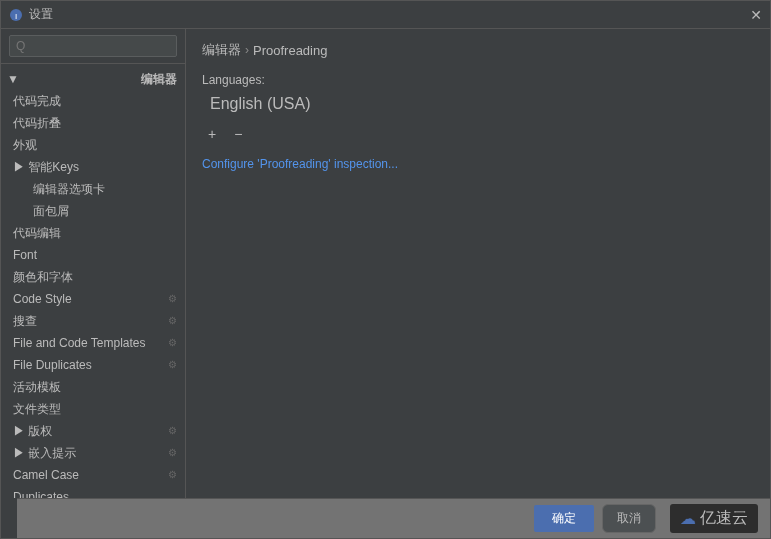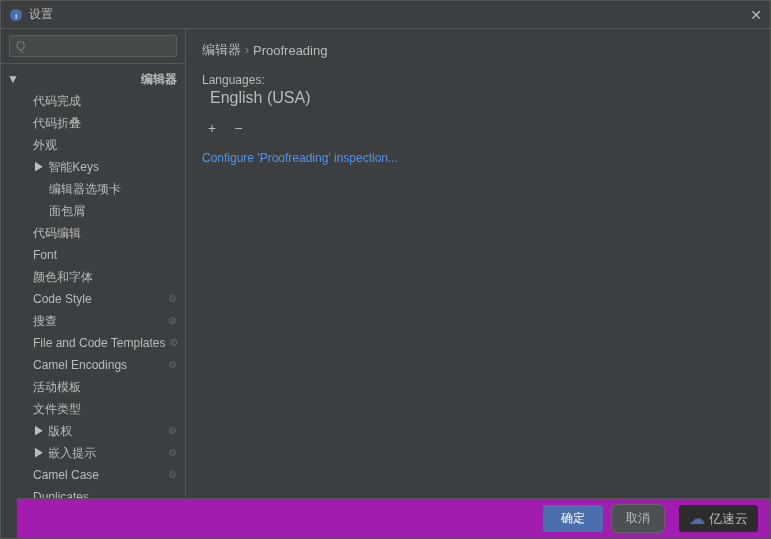--- a/index.html
+++ b/index.html
@@ -95,25 +95,24 @@
       display: flex;
       align-items: center;
       justify-content: space-between;
     }
     .tree-item.group {
       font-weight: bold;
       color: #bbbbbb;
       padding-left: 6px;
     }
     .tree-item.indent1 {
-      padding-left: 32px;
+      padding-left: 12px;
     }
     .tree-item.indent2 {
       padding-left: 32px;
-      margin-left: 16px;
     }
     .tree-item .gear-icon {
       color: #666;
       font-size: 10px;
       margin-left: 4px;
     }
     .right-panel {
       flex: 1;
       background: #3c3f41;
       display: flex;
@@ -134,21 +133,21 @@
       font-size: 12px;
     }
     .breadcrumb .current {
       color: #bbbbbb;
       font-weight: 500;
       text-align: center;
     }
     .section-label {
       color: #bbbbbb;
       font-size: 12px;
-      margin-bottom: 0;
+      margin-bottom: 6px;
     }
     .lang-item {
       padding: 2px 8px;
       font-size: 16px;
       color: #bbbbbb;
       cursor: pointer;
     }
     .toolbar-row {
       display: flex;
       align-items: center;
@@ -166,21 +165,21 @@
       line-height: 1;
     }
     .configure-link {
       color: #5394ec;
       cursor: pointer;
       font-size: 12px;
       text-decoration: none;
     }
     .bottom-bar {
       height: 40px;
-      background: #a21caf;
+      background: #737373;
       border-top: 1px solid #555;
       display: flex;
       align-items: center;
       justify-content: flex-end;
       padding: 0 12px;
       gap: 8px;
       margin-left: 16px;
     }
     .btn-ok {
       background: #4b6eaf;
@@ -207,21 +206,21 @@
       background: #2d2d2d;
       padding: 4px 10px;
       border-radius: 3px;
       margin-left: 6px;
     }
     .yiyun-badge .cloud-icon {
       font-size: 16px;
       color: #4b6eaf;
     }
     .yiyun-badge .yiyun-text {
-      font-size: 13px;
+      font-size: 16px;
       color: #bbbbbb;
       text-align: right;
     }
   </style>
 </head>
 <body>
 
 <div class="window">
 
   <div class="title-bar">
@@ -280,21 +279,21 @@
         </div>
         <div class="tree-item indent1">
           <span>搜查</span>
           <span class="gear-icon">⚙</span>
         </div>
         <div class="tree-item indent1">
           <span>File and Code Templates</span>
           <span class="gear-icon">⚙</span>
         </div>
         <div class="tree-item indent1">
-          <span>Camel Encodings</span>
+          <span>File Duplicates</span>
           <span class="gear-icon">⚙</span>
         </div>
         <div class="tree-item indent1">
           <span>活动模板</span>
         </div>
         <div class="tree-item indent1">
           <span>文件类型</span>
         </div>
         <div class="tree-item indent1">
           <span>▶ 版权</span>

